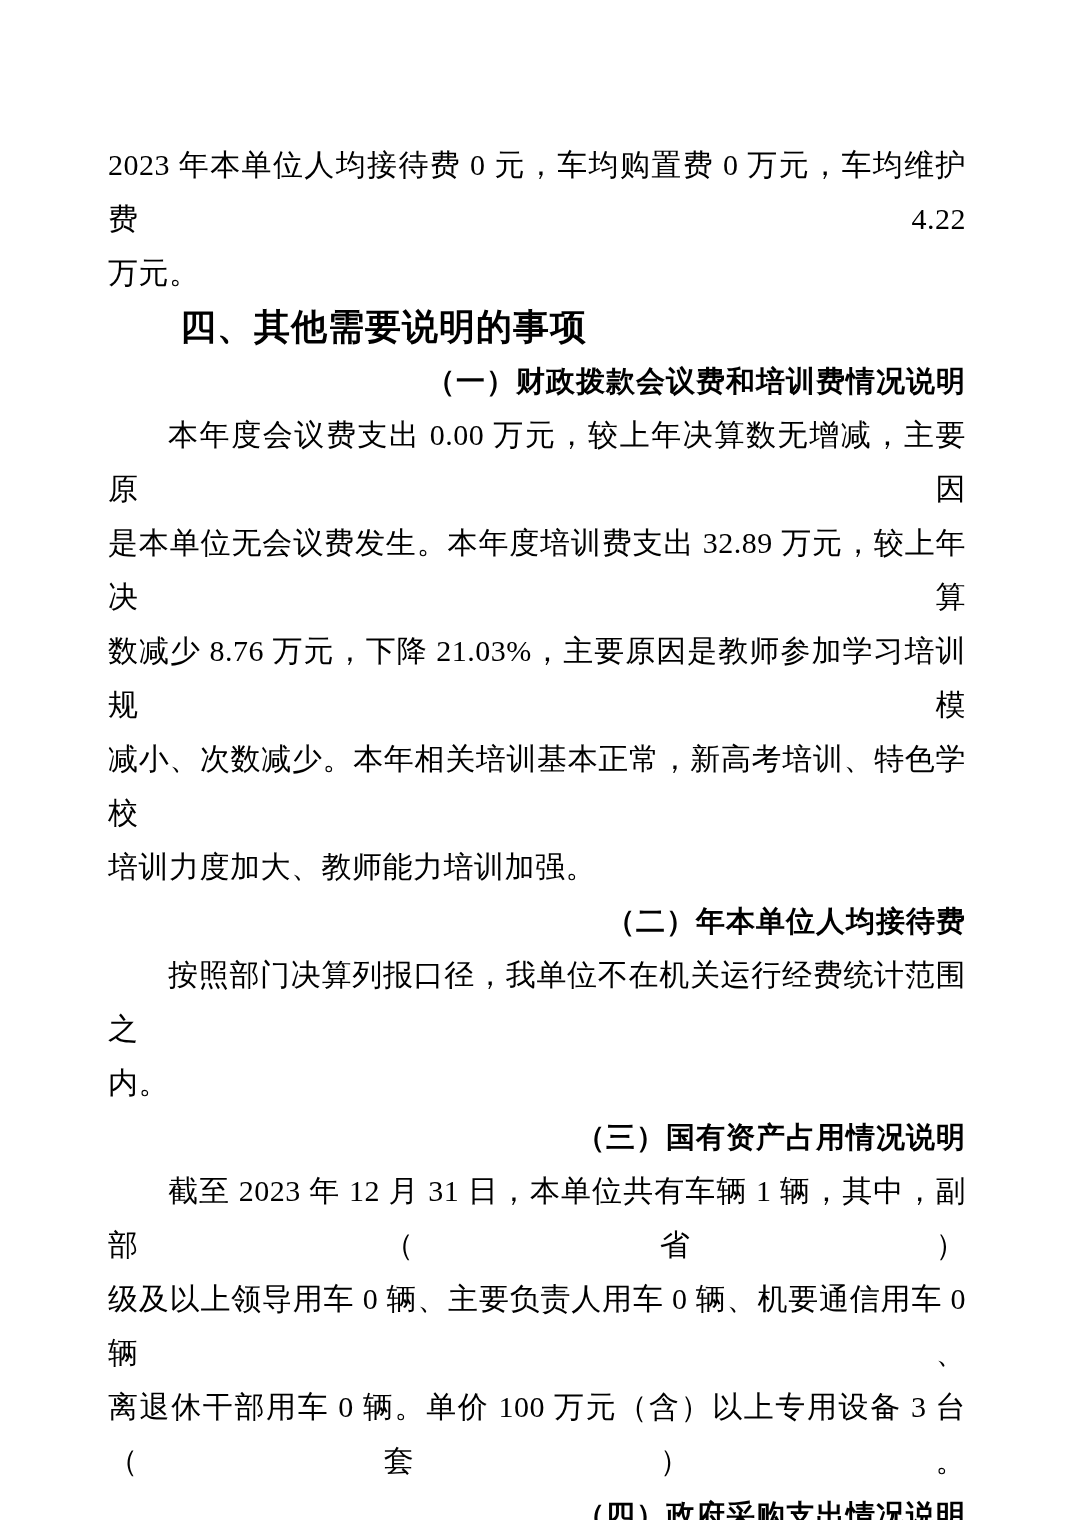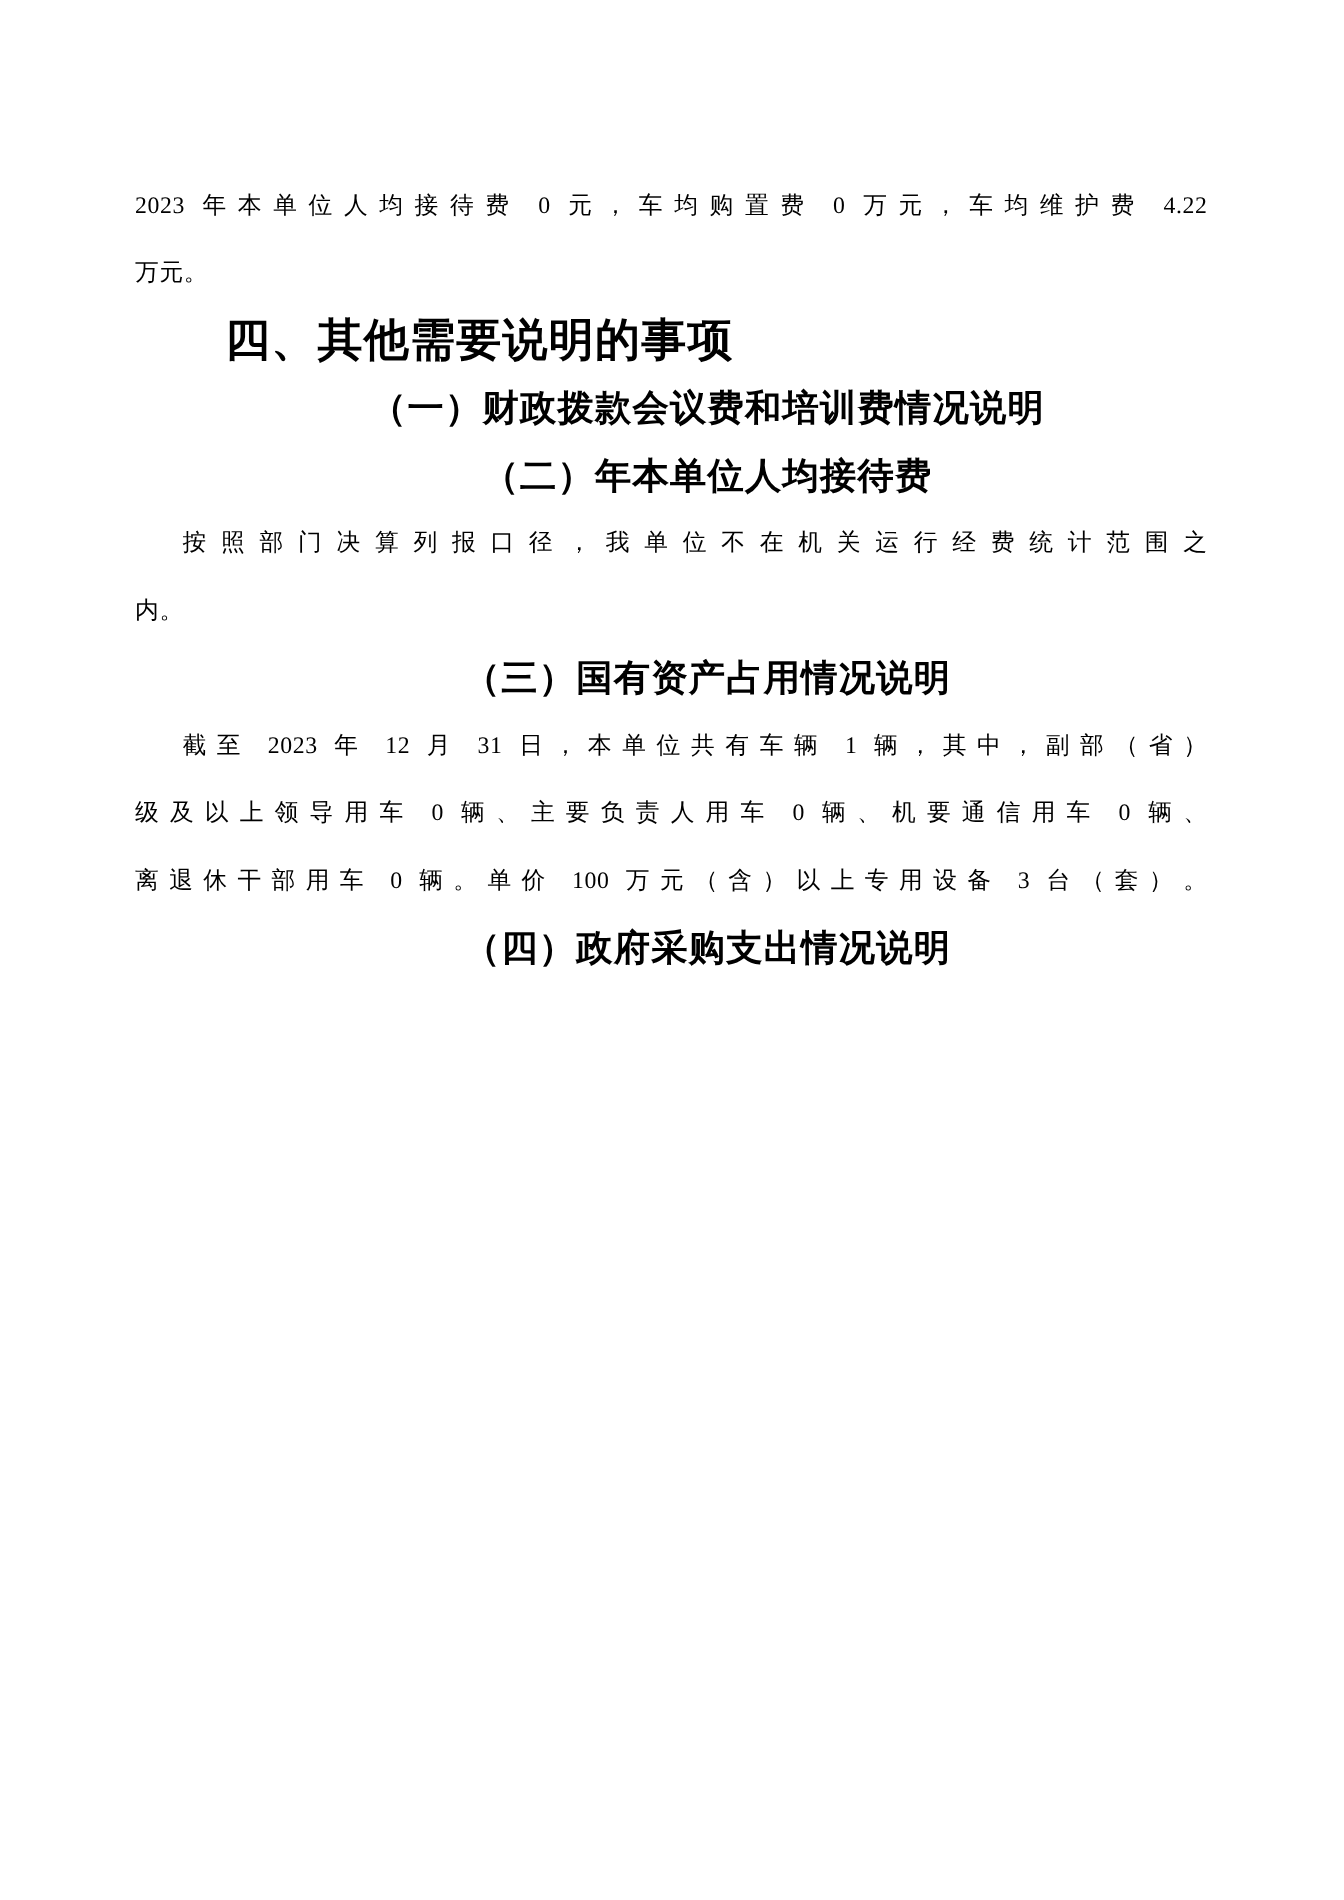--- a/index.html
+++ b/index.html
@@ -16,21 +16,21 @@
     overflow: hidden;
   }
   .page {
     box-sizing: border-box;
     width: 1075px;
     height: 1520px;
     padding: 138px 109px 0 108px;
     background: #ffffff;
   }
   .line {
-    font-size: 19px;
+    font-size: 30px;
     line-height: 54px;
     text-align: justify;
     text-align-last: justify;
     white-space: normal;
     letter-spacing: 0.5px;
   }
   .line.lastline {
     text-align: center;
     text-align-last: left;
   }
@@ -44,37 +44,44 @@
     line-height: 54px;
     text-indent: 2em;
     text-align: left;
     letter-spacing: 1px;
   }
   .h-sub {
     font-weight: bold;
     font-size: 29px;
     line-height: 54px;
     text-indent: 2em;
-    text-align: center;
+    text-align: right;
     letter-spacing: 1px;
   }
 </style>
 </head>
 <body>
 
 <div class="page">
 
   <div>
     <div class="line">2023 年本单位人均接待费 0 元，车均购置费 0 万元，车均维护费 4.22</div>
     <div class="line lastline">万元。</div>
   </div>
 
   <div class="h-main">四、其他需要说明的事项</div>
 
   <div class="h-sub">（一）财政拨款会议费和培训费情况说明</div>
+  <div>
+    <div class="line indent">本年度会议费支出 0.00 万元，较上年决算数无增减，主要原因</div>
+    <div class="line">是本单位无会议费发生。本年度培训费支出 32.89 万元，较上年决算</div>
+    <div class="line">数减少 8.76 万元，下降 21.03%，主要原因是教师参加学习培训规模</div>
+    <div class="line">减小、次数减少。本年相关培训基本正常，新高考培训、特色学校</div>
+    <div class="line lastline">培训力度加大、教师能力培训加强。</div>
+  </div>
 
   <div class="h-sub">（二）年本单位人均接待费</div>
   <div>
     <div class="line indent">按照部门决算列报口径，我单位不在机关运行经费统计范围之</div>
     <div class="line lastline">内。</div>
   </div>
 
   <div class="h-sub">（三）国有资产占用情况说明</div>
   <div>
     <div class="line indent">截至 2023 年 12 月 31 日，本单位共有车辆 1 辆，其中，副部（省）</div>

